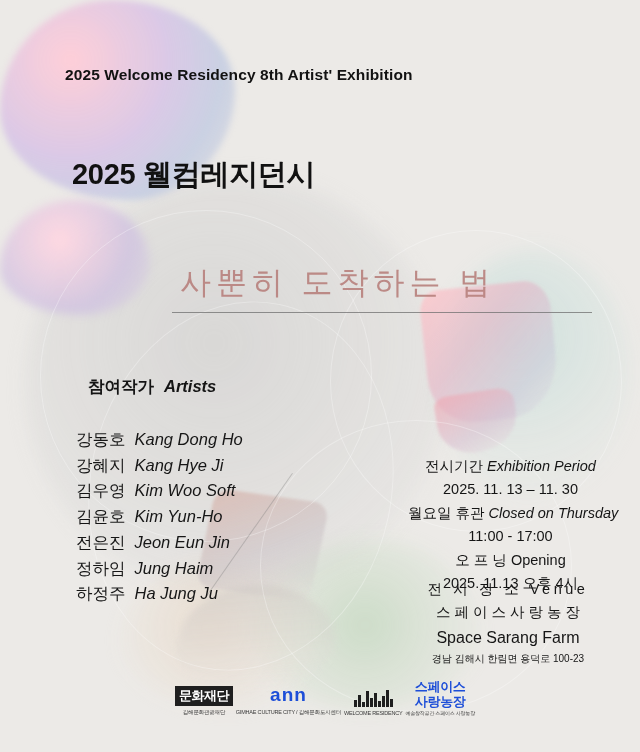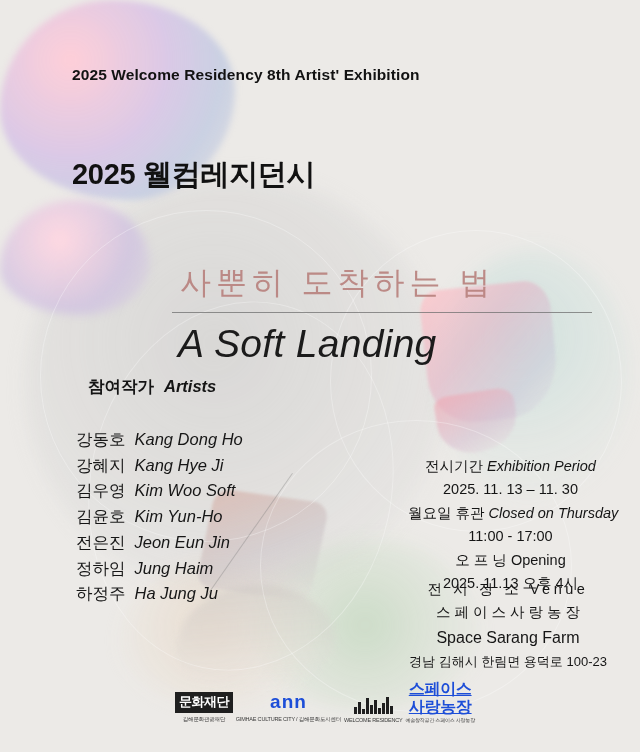--- a/index.html
+++ b/index.html
@@ -153,21 +153,21 @@
 
   
   .content {
     position: relative;
     z-index: 5;
     width: 100%;
     height: 100%;
   }
   .eyebrow {
     position: absolute;
-    left: 72px;
+    left: 65px;
     top: 66px;
     font-size: 15.5px;
     font-weight: bold;
     color: #121212;
     letter-spacing: 0.1px;
     white-space: nowrap;
   }
   .title-ko {
     position: absolute;
     left: 72px;
@@ -263,21 +263,21 @@
     text-align: center;
   }
   .venue-line {
     font-size: 14.5px;
     color: #151515;
     line-height: 1.62;
     white-space: nowrap;
   }
   .venue-line.wide { letter-spacing: 3.5px; }
   .venue-line.en { font-size: 16px; }
-  .venue-line.addr { font-size: 13px; }
+  .venue-line.addr { font-size: 10px; }
 
   
   .logos {
     position: absolute;
     left: 175px;
     top: 680px;
     width: 300px;
     display: flex;
     align-items: flex-end;
     justify-content: space-between;
@@ -319,24 +319,23 @@
     align-items: flex-end;
     gap: 1.5px;
     height: 17px;
   }
   .bars i {
     display: block;
     width: 2.5px;
     background: #1f1f1f;
   }
   .logo-space .mark {
-    font-size: 16px;
+    font-size: 13px;
     line-height: 1.15;
     letter-spacing: -0.3px;
-    text-decoration: underline;
   }
   .logo-space .tiny {
     font-size: 5px;
     color: #3a3a3a;
     letter-spacing: -0.2px;
   }
 </style>
 </head>
 <body>
 
@@ -363,21 +362,20 @@
   <div class="content">
 
     <div class="eyebrow">2025 Welcome Residency 8th Artist' Exhibition</div>
 
     <div class="title-ko">
       <span class="title-ko-sub">2025 웰컴레지던시</span>
     </div>
 
     <div class="headline-ko">사뿐히 도착하는 법</div>
     <div class="rule"></div>
-    <div class="headline-en">A Soft Landing</div>
 
     <div class="artists-label">
       <span>참여작가</span><span class="en">Artists</span>
     </div>
 
     <div class="artists-list">
       <div class="artist-row">
         <span class="ko">강동호</span><span class="en">Kang Dong Ho</span>
       </div>
       <div class="artist-row">

